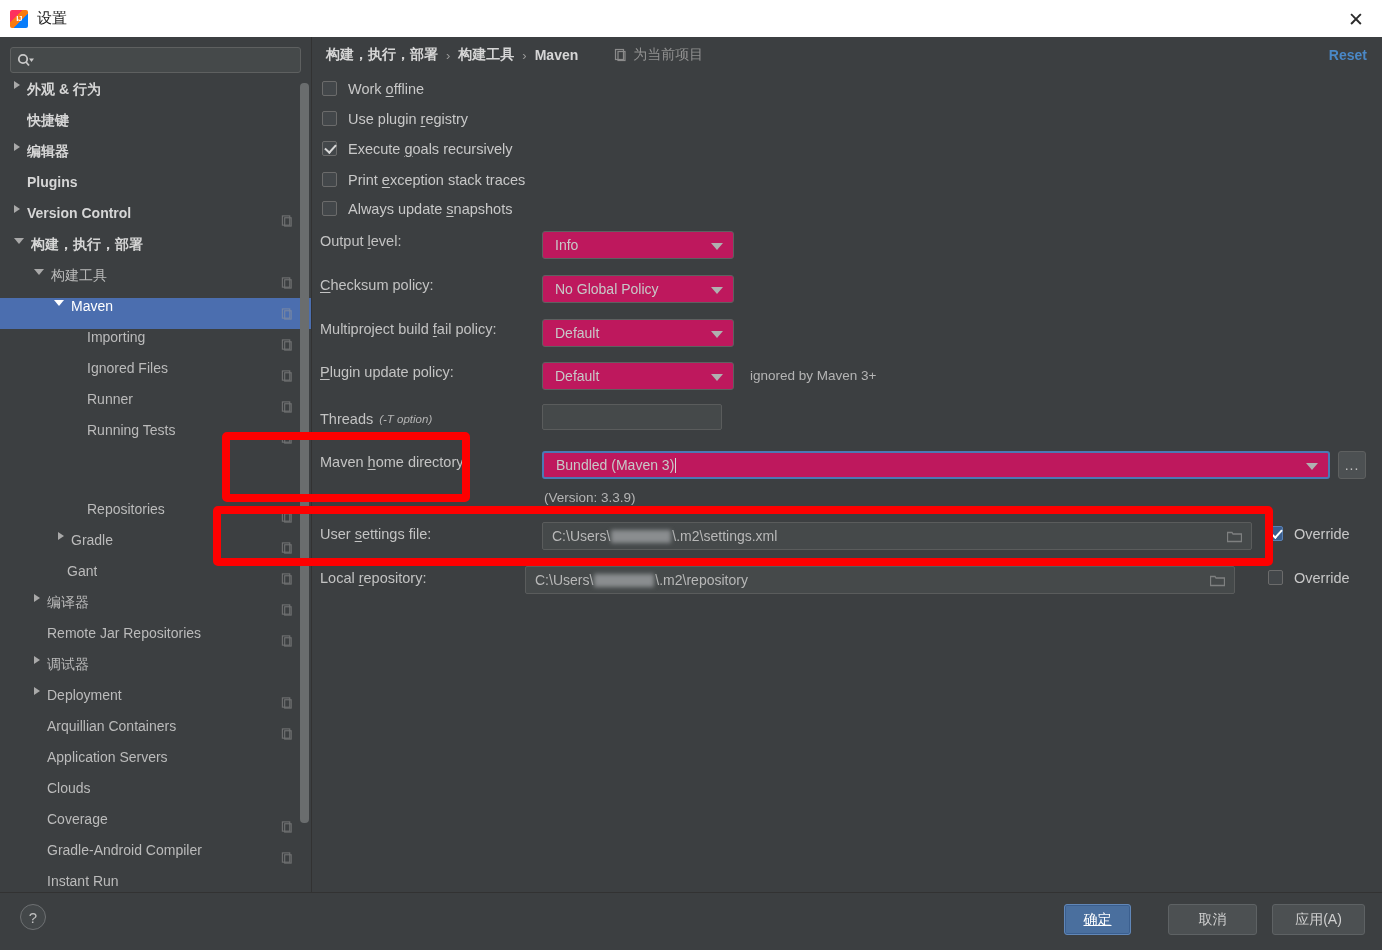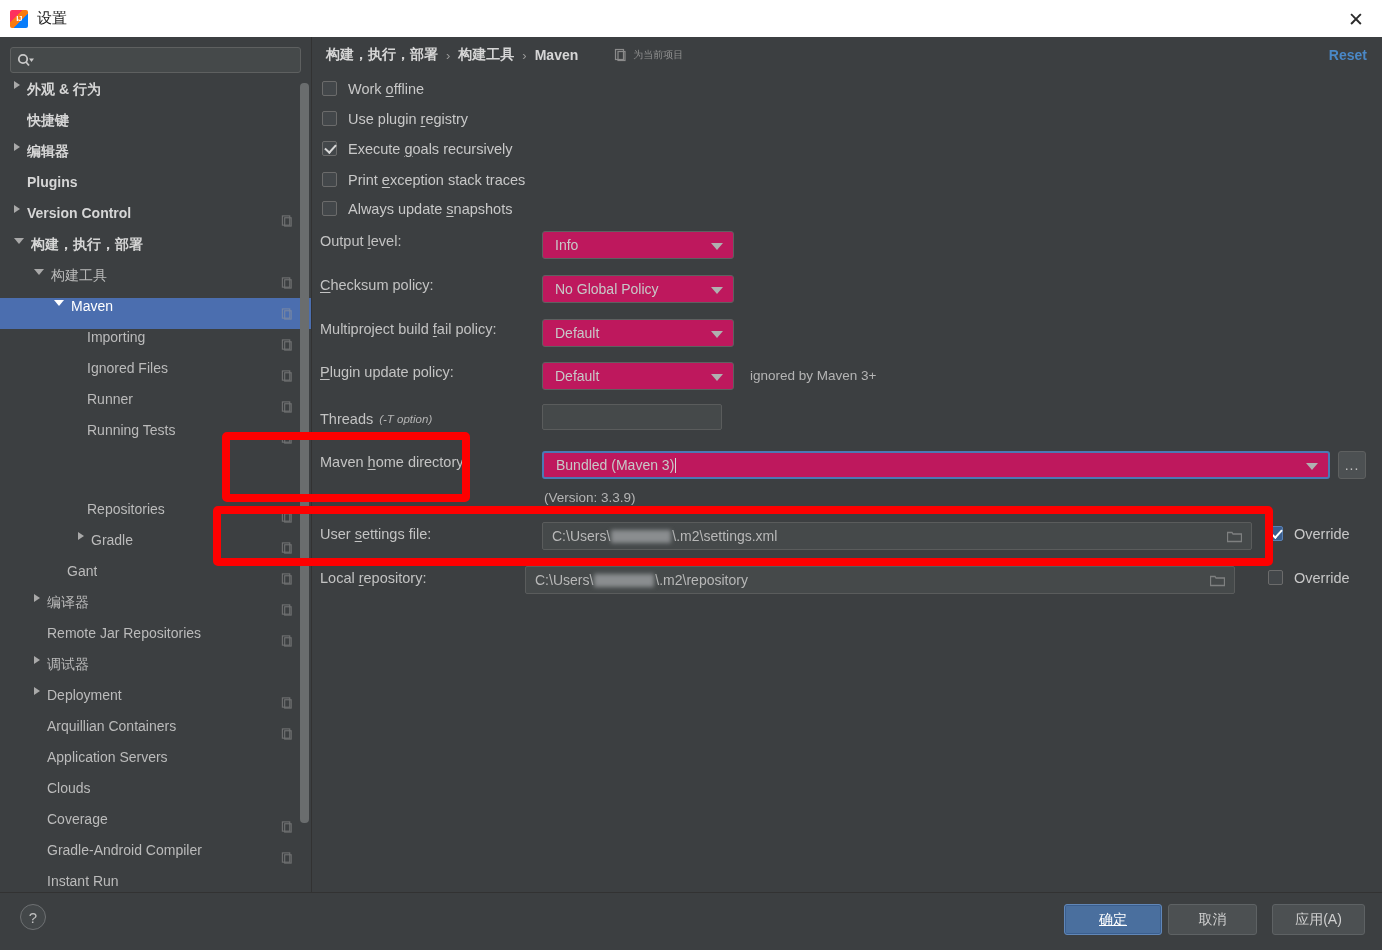--- a/index.html
+++ b/index.html
@@ -99,21 +99,21 @@
   
   .content {
     position: absolute; top: 0; left: 312px; width: 1070px; height: 855px;
   }
   .breadcrumb {
     position: absolute; top: 9px; left: 14px; display: flex; align-items: center;
     font-size: 14px; color: #d6d6d6; font-weight: bold;
   }
   .bc-sep { margin: 0 8px; color: #9a9a9a; font-weight: normal; font-size: 13px; }
   .bc-scope {
-    margin-left: 36px; font-size: 10px; color: #919191; font-weight: normal;
+    margin-left: 36px; font-size: 14px; color: #919191; font-weight: normal;
     display: flex; align-items: center; gap: 6px;
   }
   .reset-link {
     position: absolute; top: 10px; right: 15px;
     color: #4a88c7; font-size: 14px; font-weight: bold; cursor: pointer;
   }
 
   
   .chk-row {
     position: absolute; left: 10px; display: flex; 
@@ -301,21 +301,21 @@
           </svg>
         </div>
         <div class="tree-item" style="padding-left: 74px; margin-top: 48px;">
           <span class="arrow blank"></span>
           <span class="tree-label">Repositories</span>
           <svg class="proj-badge" viewBox="0 0 13 14">
             <rect x="1.5" y="1.5" width="8" height="10" fill="none" stroke="#9a9a9a" stroke-width="1.2"></rect>
             <rect x="4" y="3.5" width="7" height="9" fill="none" stroke="#9a9a9a" stroke-width="1.2"></rect>
           </svg>
         </div>
-        <div class="tree-item" style="padding-left: 78px;">
+        <div class="tree-item" style="padding-left: 58px;">
           <span class="arrow "></span>
           <span class="tree-label">Gradle</span>
           <svg class="proj-badge" viewBox="0 0 13 14">
             <rect x="1.5" y="1.5" width="8" height="10" fill="none" stroke="#9a9a9a" stroke-width="1.2"></rect>
             <rect x="4" y="3.5" width="7" height="9" fill="none" stroke="#9a9a9a" stroke-width="1.2"></rect>
           </svg>
         </div>
         <div class="tree-item" style="padding-left: 54px;">
           <span class="arrow blank"></span>
           <span class="tree-label">Gant</span>
@@ -520,16 +520,16 @@
 
   </div>
 
   <div class="annot" style="left:222px; top:395px; width:248px; height:70px;"></div>
   <div class="annot" style="left:213px; top:469px; width:1060px; height:60px;"></div>
 
 </div>
 
 <div class="footer">
   <div class="help-btn">?</div>
-  <div class="btn primary" style="left:1064px; width:98px;text-decoration:underline;">确定</div>
+  <div class="btn primary" style="left:1064px; width:67px;text-decoration:underline;">确定</div>
   <div class="btn" style="left:1168px; width:89px;">取消</div>
   <div class="btn" style="left:1272px; width:93px;">应用(A)</div>
 </div>
 
 </body></html>

